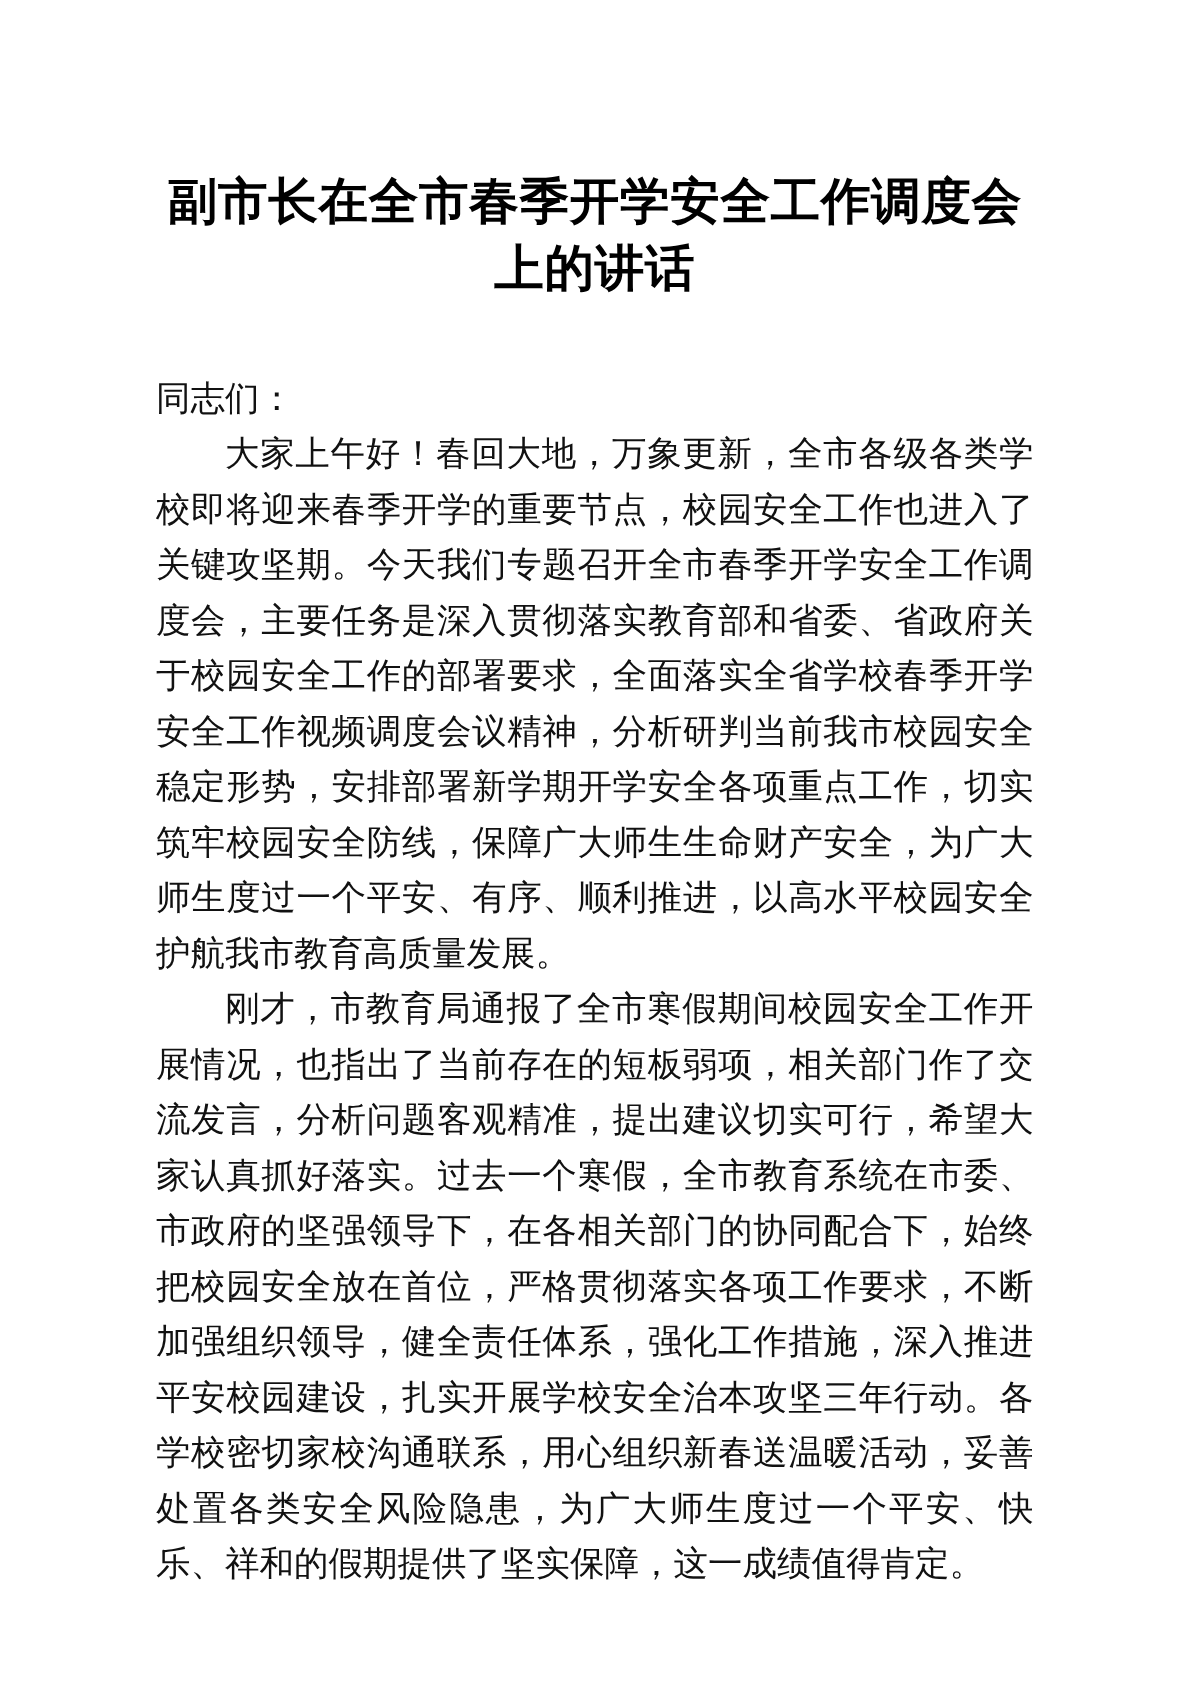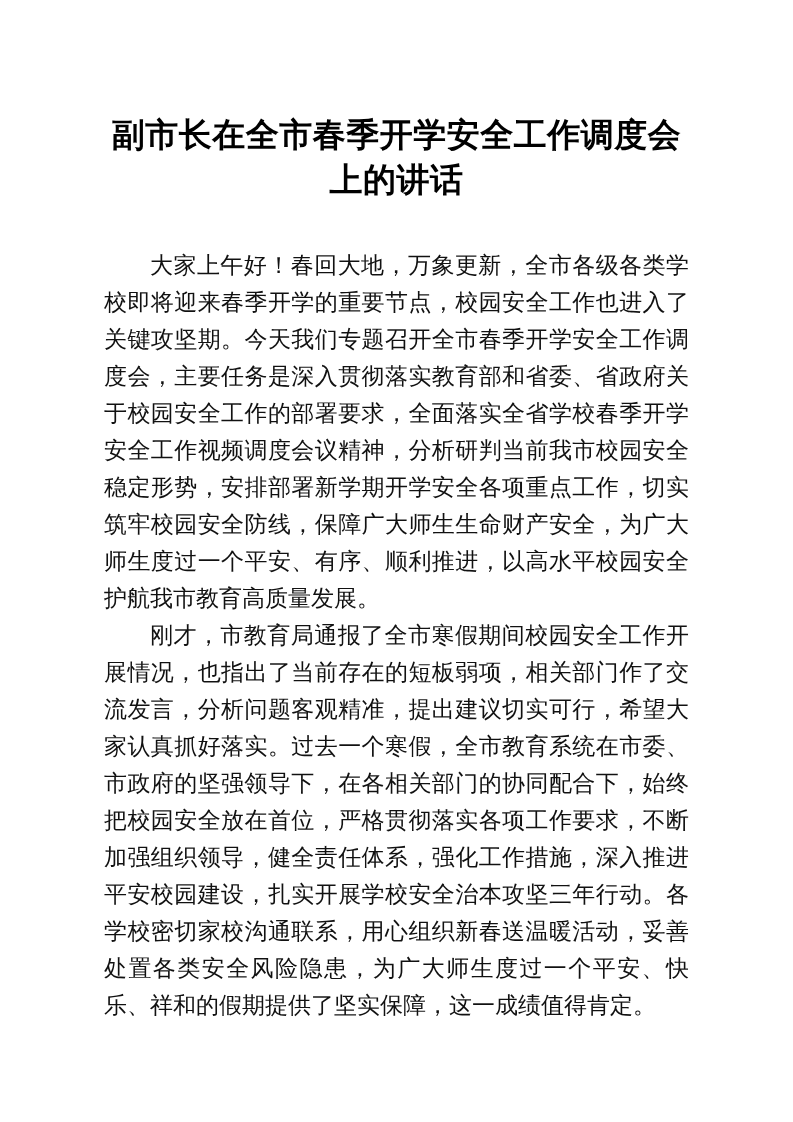--- a/index.html
+++ b/index.html
@@ -46,16 +46,17 @@
     text-indent: 2em;
   }
 </style>
 </head>
 <body>
 
 <div class="page">
   <h1 class="doc-title">副市长在全市春季开学安全工作调度会上的讲话</h1>
 
   <div class="doc-body">
+    <p class="salutation">同志们：</p>
     <p class="para">大家上午好！春回大地，万象更新，全市各级各类学校即将迎来春季开学的重要节点，校园安全工作也进入了关键攻坚期。今天我们专题召开全市春季开学安全工作调度会，主要任务是深入贯彻落实教育部和省委、省政府关于校园安全工作的部署要求，全面落实全省学校春季开学安全工作视频调度会议精神，分析研判当前我市校园安全稳定形势，安排部署新学期开学安全各项重点工作，切实筑牢校园安全防线，保障广大师生生命财产安全，为广大师生度过一个平安、有序、顺利推进，以高水平校园安全护航我市教育高质量发展。</p>
     <p class="para">刚才，市教育局通报了全市寒假期间校园安全工作开展情况，也指出了当前存在的短板弱项，相关部门作了交流发言，分析问题客观精准，提出建议切实可行，希望大家认真抓好落实。过去一个寒假，全市教育系统在市委、市政府的坚强领导下，在各相关部门的协同配合下，始终把校园安全放在首位，严格贯彻落实各项工作要求，不断加强组织领导，健全责任体系，强化工作措施，深入推进平安校园建设，扎实开展学校安全治本攻坚三年行动。各学校密切家校沟通联系，用心组织新春送温暖活动，妥善处置各类安全风险隐患，为广大师生度过一个平安、快乐、祥和的假期提供了坚实保障，这一成绩值得肯定。</p>
   </div>
 </div>
 
 </body></html>

